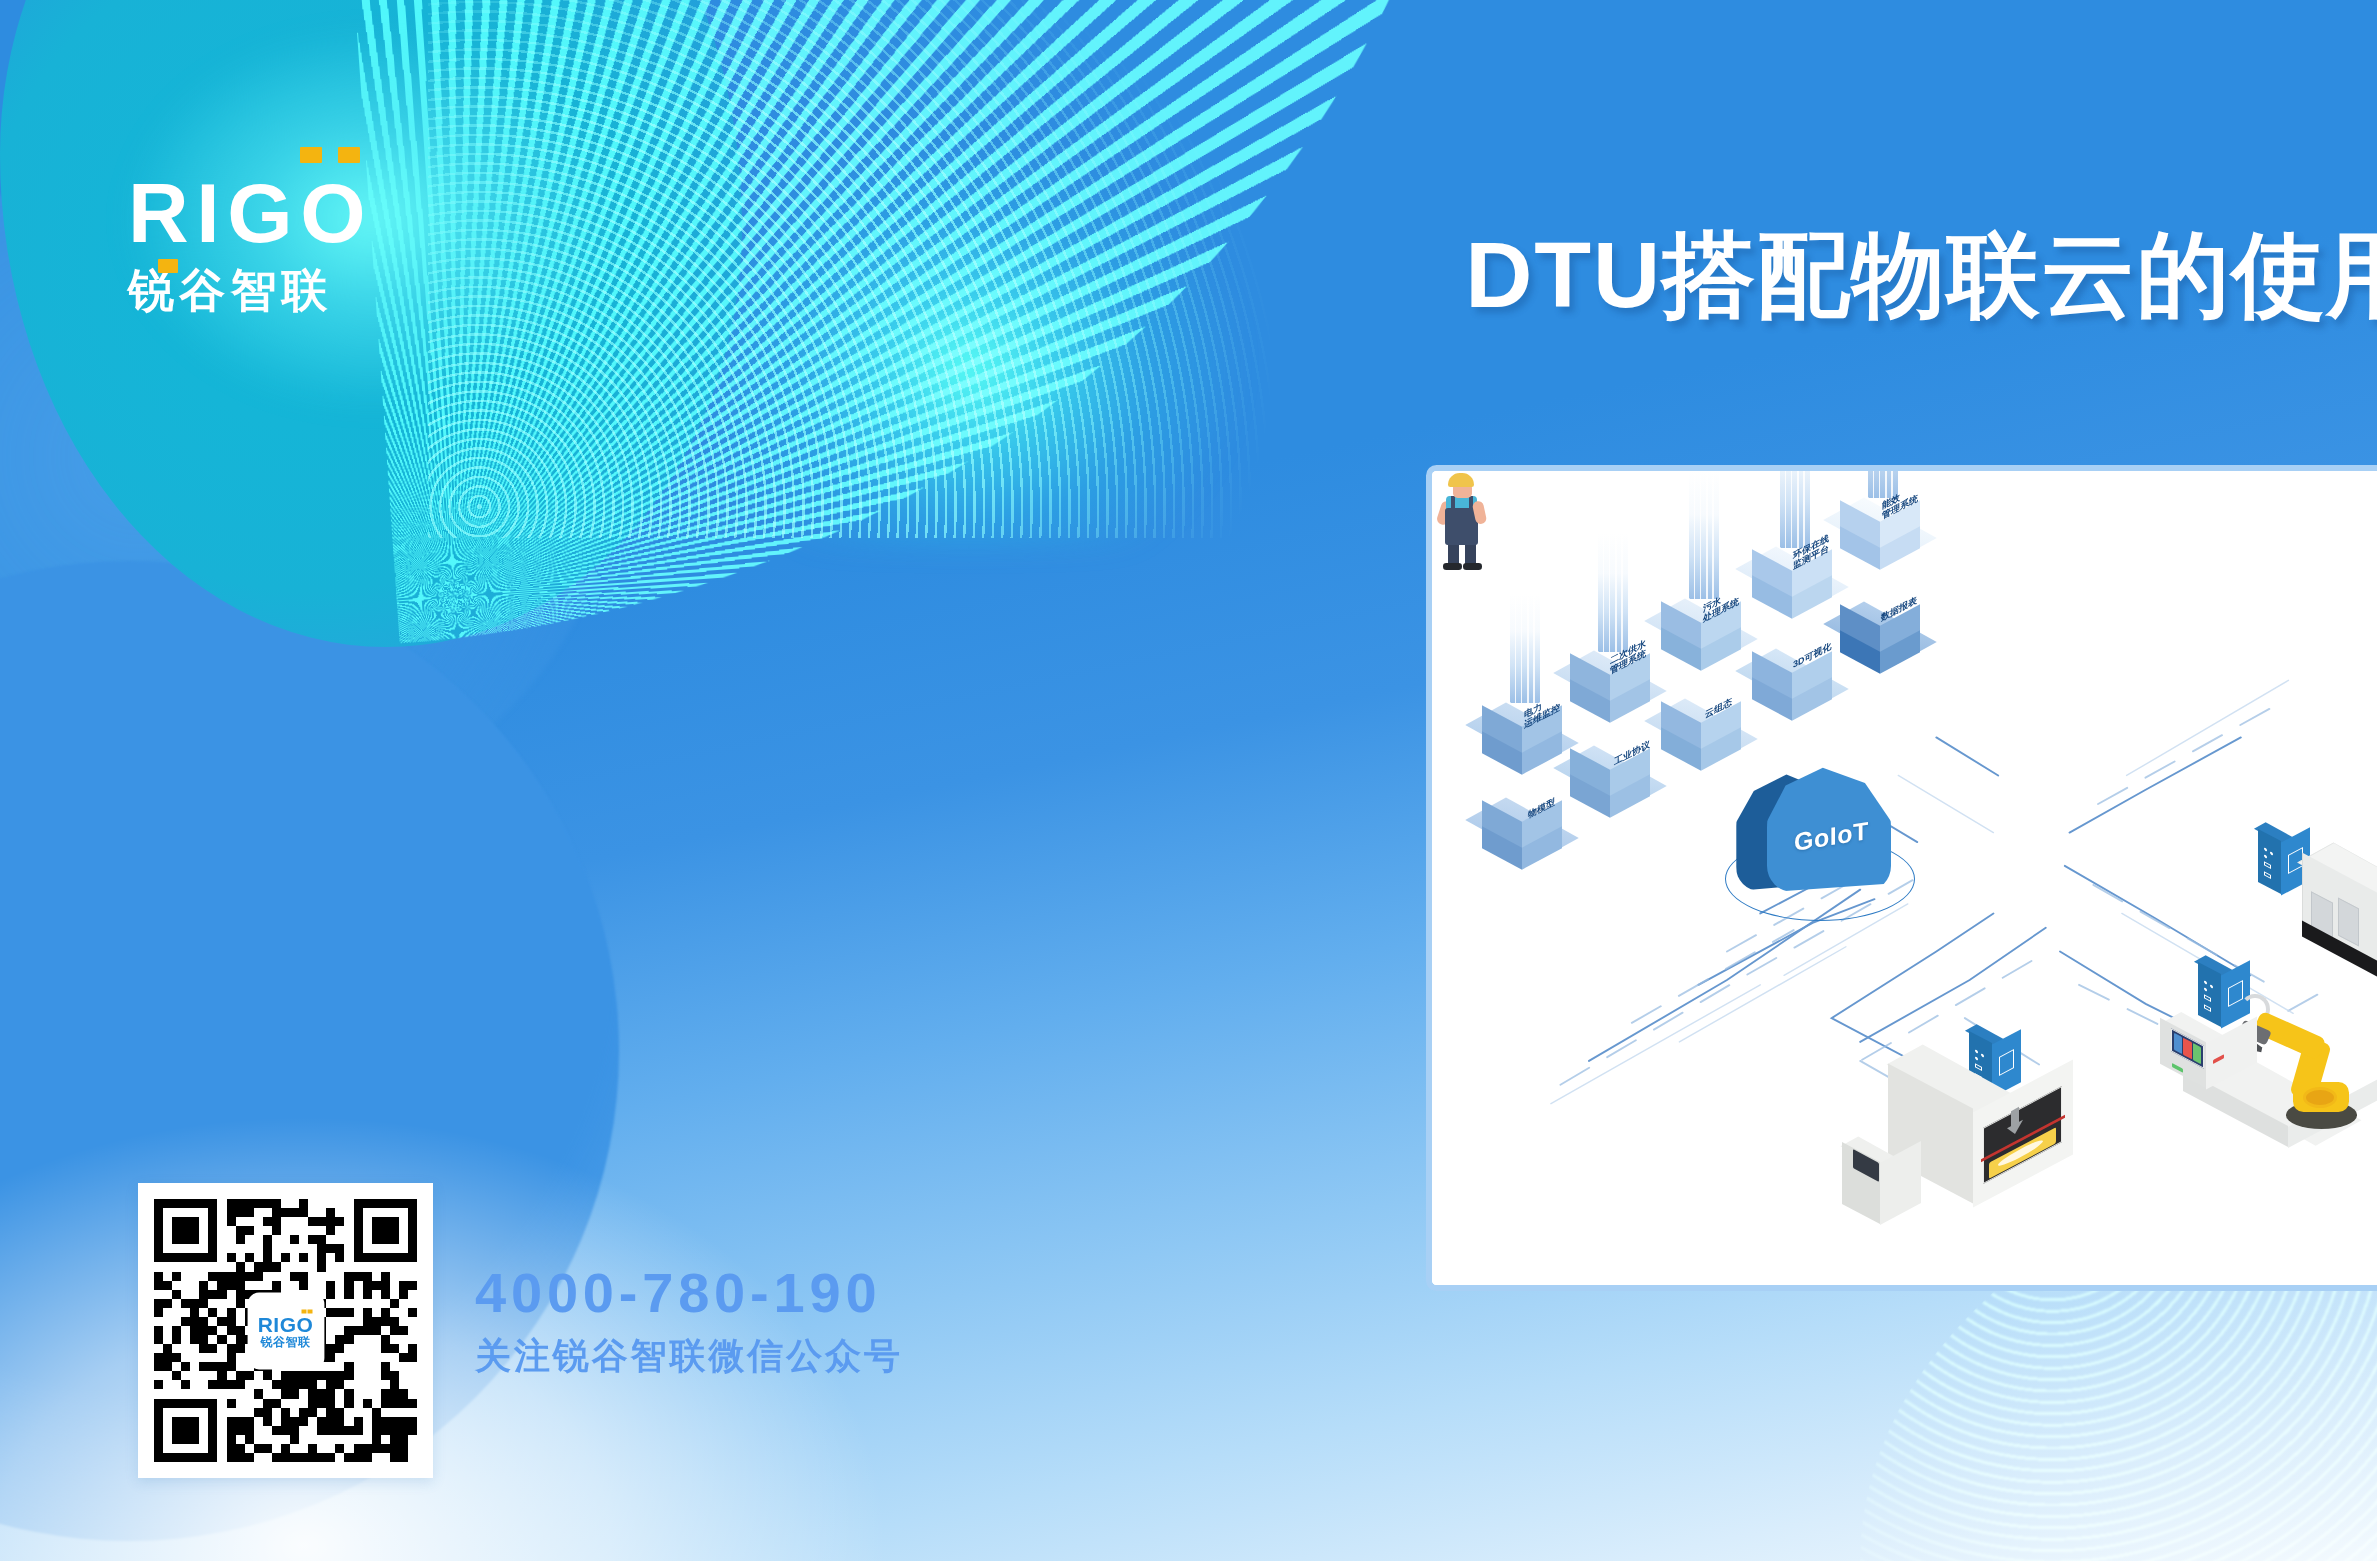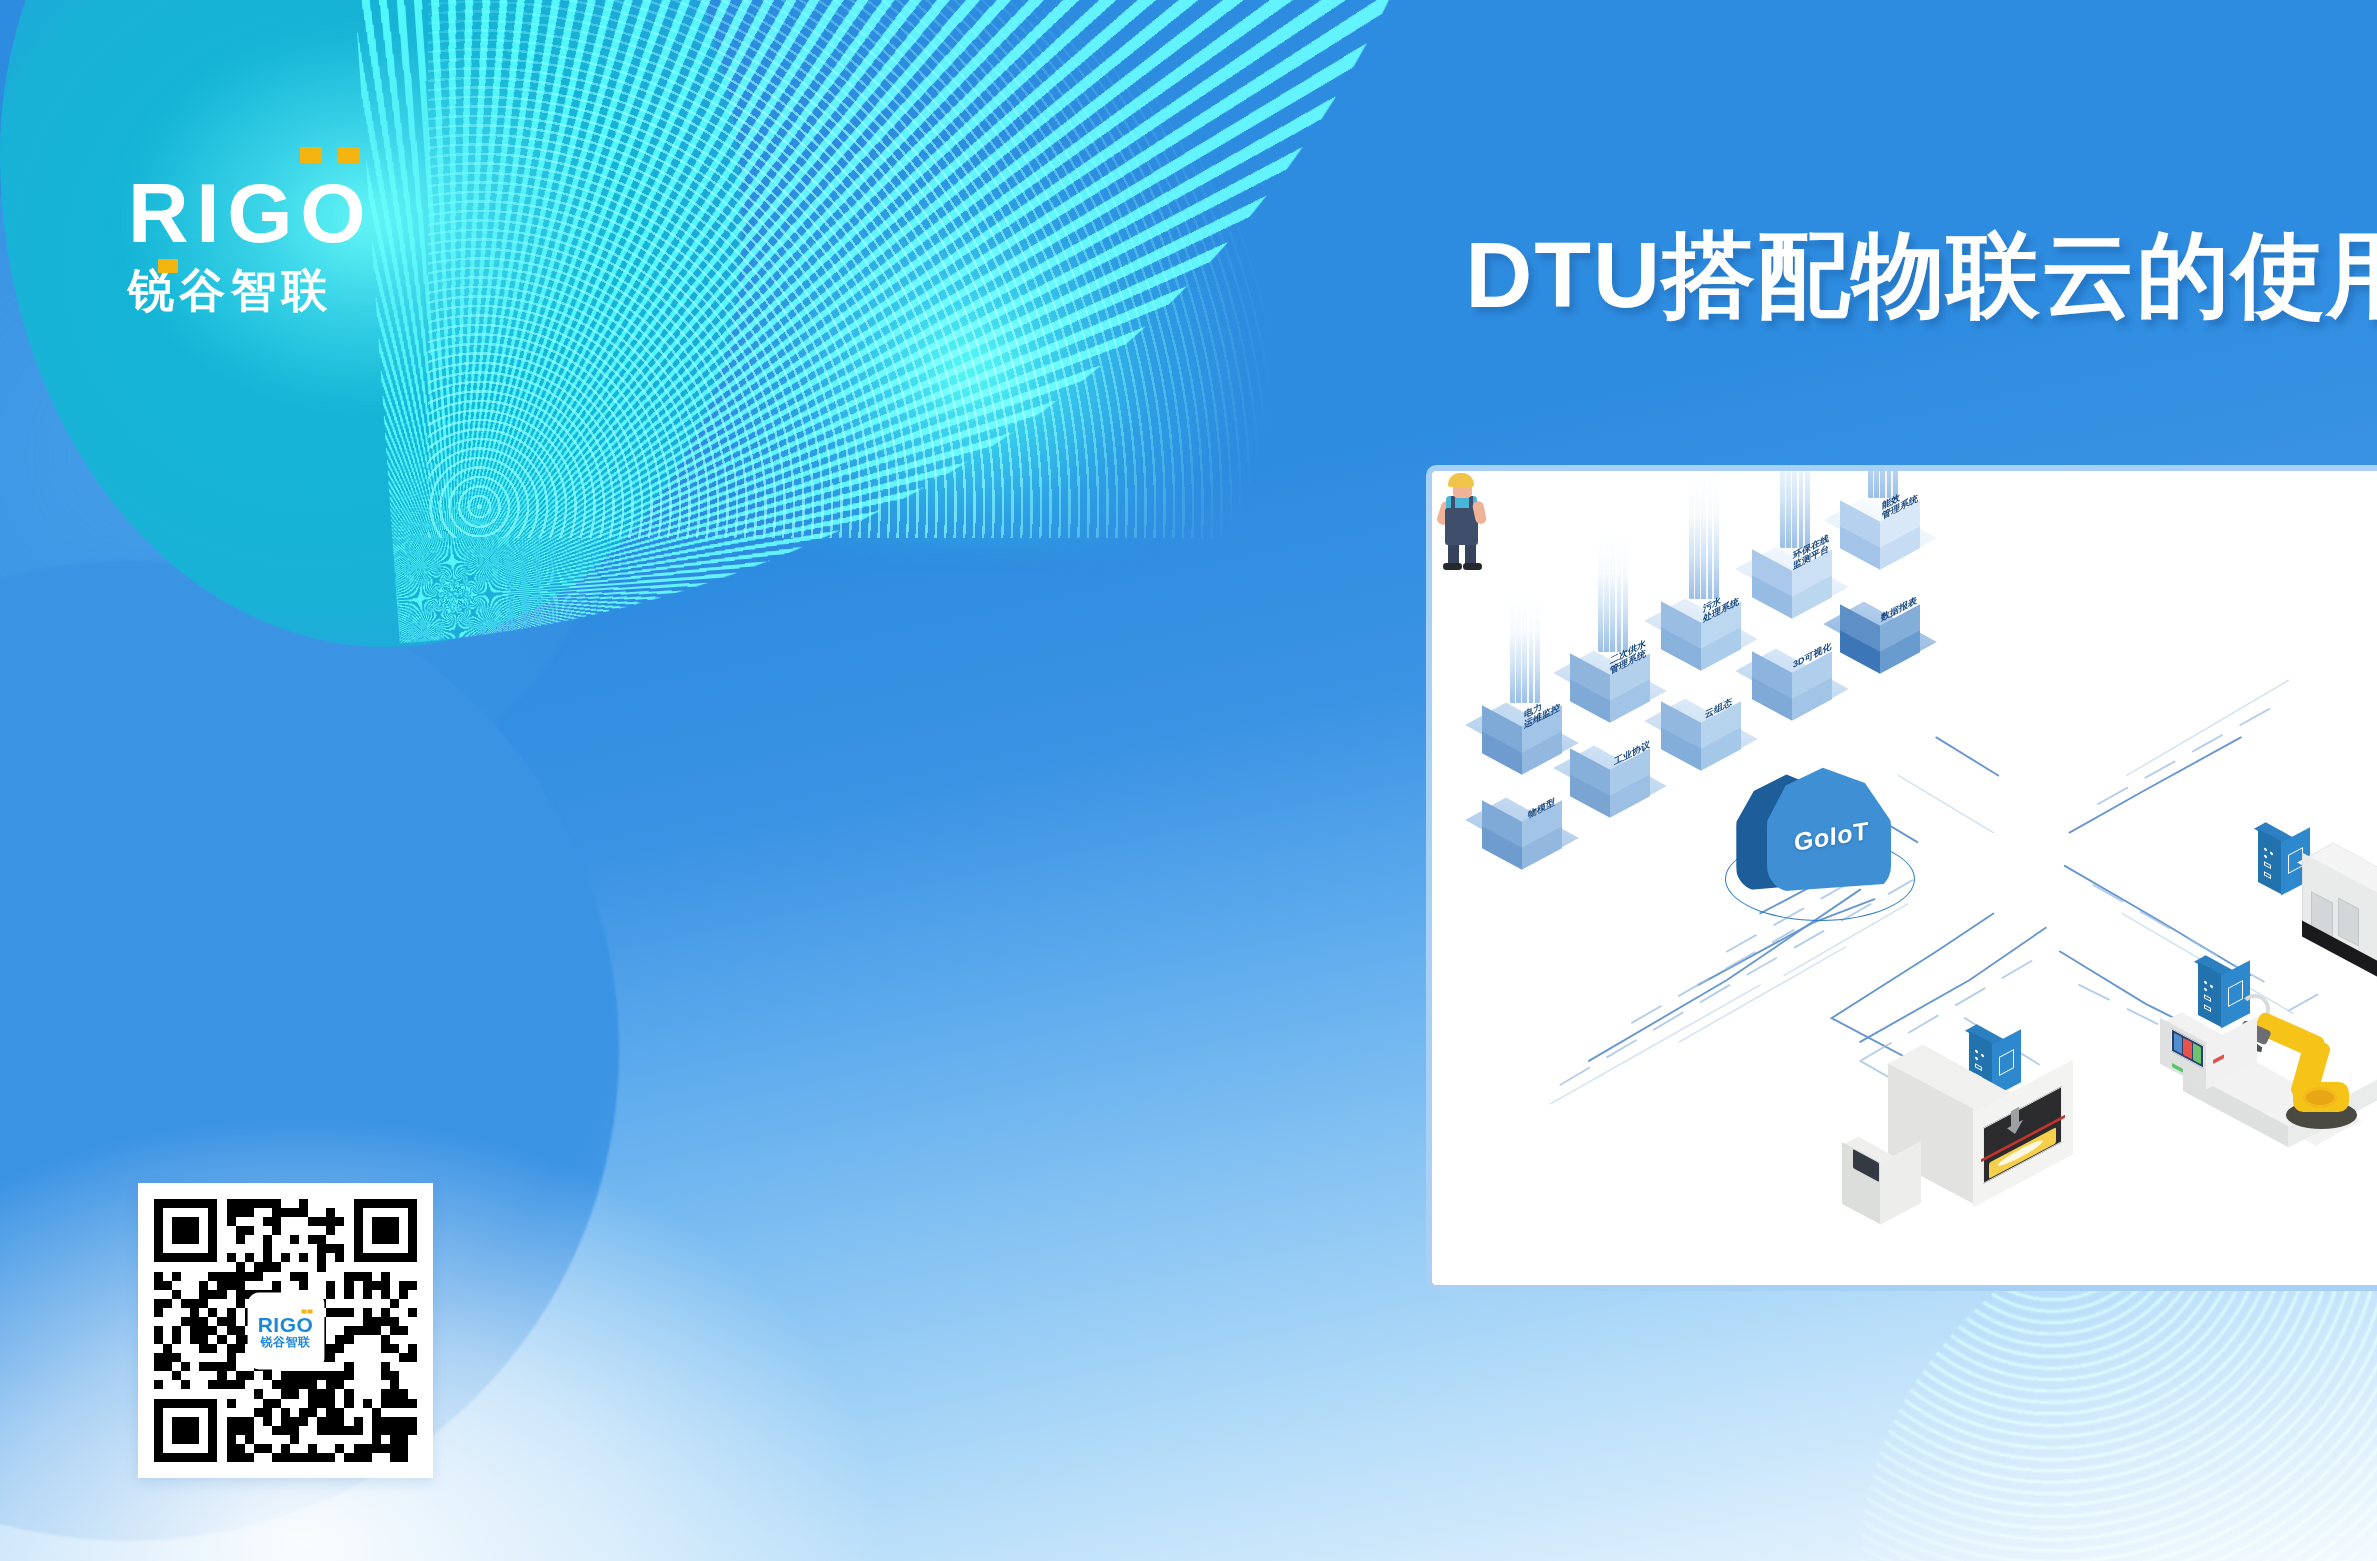--- a/index.html
+++ b/index.html
@@ -1572,14 +1572,16 @@
     <div id="qr-logo-top">
       <span>RIGO</span>
       <span class="qd" style="right:6.7px;"></span>
       <span class="qd" style="right:0.5px;"></span>
     </div>
     <div id="qr-logo-cn">锐谷智联</div>
   </div>
 </div>
 
 <div id="contact">
+  <div id="phone">4000-780-190</div>
+  <div class="contact-line">关注锐谷智联微信公众号</div>
 </div>
 
 
 </body></html>

